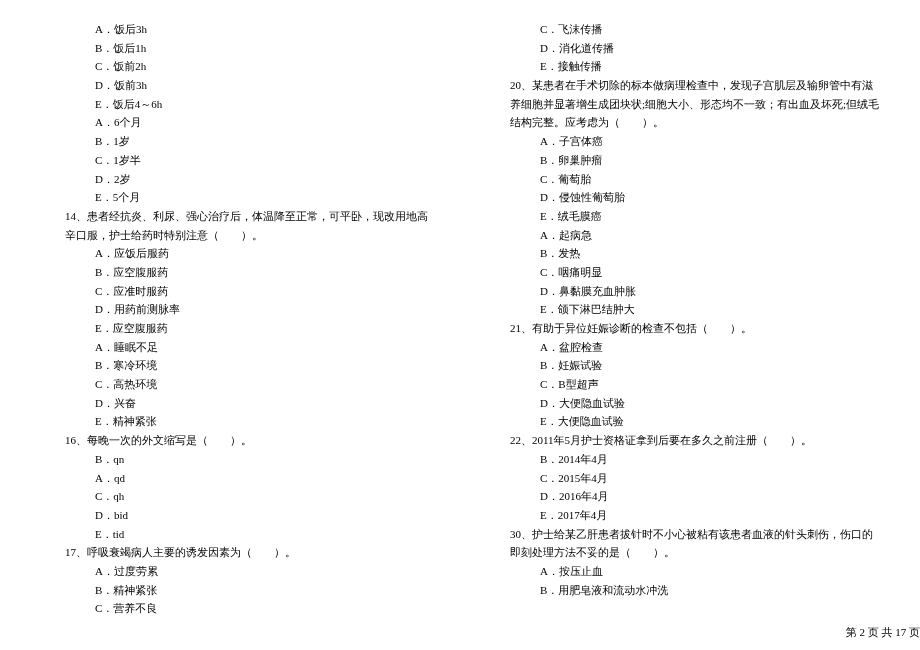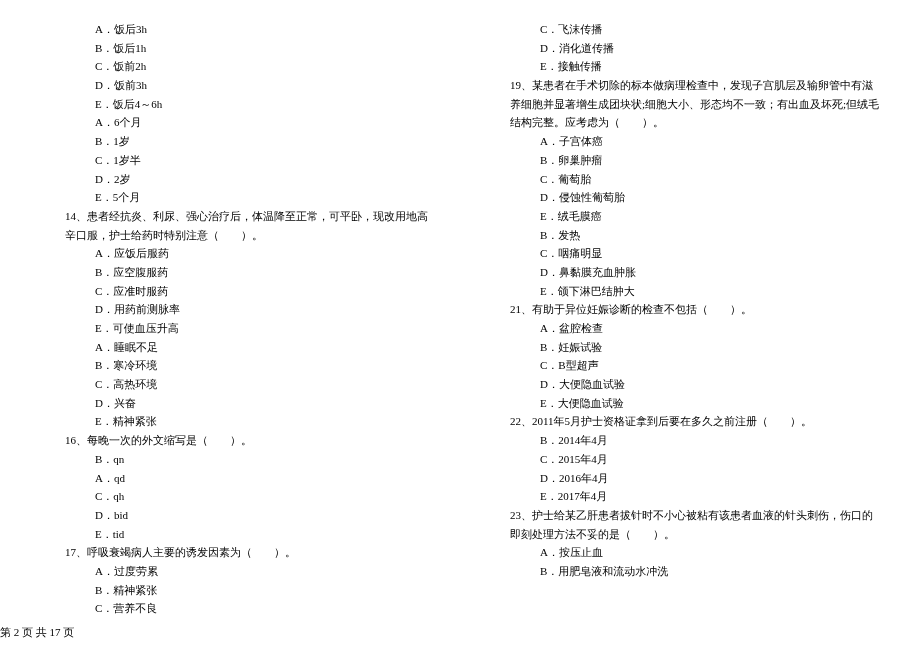--- a/index.html
+++ b/index.html
@@ -28,21 +28,21 @@
       padding-left: 55px;
     }
     .question {
       padding-left: 25px;
     }
     .footer {
       position: absolute;
       bottom: 10px;
       left: 0;
       right: 0;
-      text-align: left;
+      text-align: right;
       font-size: 11px;
     }
   </style>
 </head>
 <body>
 
 <div class="columns">
   <div class="column" id="left-col">
       <div class="option">A．饭后3h</div>
       <div class="option">B．饭后1h</div>
@@ -52,61 +52,62 @@
       <div class="option">A．6个月</div>
       <div class="option">B．1岁</div>
       <div class="option">C．1岁半</div>
       <div class="option">D．2岁</div>
       <div class="option">E．5个月</div>
       <div class="question">14、患者经抗炎、利尿、强心治疗后，体温降至正常，可平卧，现改用地高辛口服，护士给药时特别注意（　　）。</div>
       <div class="option">A．应饭后服药</div>
       <div class="option">B．应空腹服药</div>
       <div class="option">C．应准时服药</div>
       <div class="option">D．用药前测脉率</div>
-      <div class="option">E．可使血压升高</div>
+      <div class="option">E．应空腹服药</div>
       <div class="option">A．睡眠不足</div>
       <div class="option">B．寒冷环境</div>
       <div class="option">C．高热环境</div>
       <div class="option">D．兴奋</div>
       <div class="option">E．精神紧张</div>
       <div class="question">16、每晚一次的外文缩写是（　　）。</div>
       <div class="option">B．qn</div>
       <div class="option">A．qd</div>
       <div class="option">C．qh</div>
       <div class="option">D．bid</div>
       <div class="option">E．tid</div>
       <div class="question">17、呼吸衰竭病人主要的诱发因素为（　　）。</div>
       <div class="option">A．过度劳累</div>
       <div class="option">B．精神紧张</div>
       <div class="option">C．营养不良</div>
     </div>
   <div class="column" id="right-col">
       <div class="option">C．飞沫传播</div>
       <div class="option">D．消化道传播</div>
       <div class="option">E．接触传播</div>
-      <div class="question">19、某患者在手术切除的标本做病理检查中，发现子宫肌层及输卵管中有滋养细胞并显著增生成团块状;细胞大小、形态均不一致；有出血及坏死;但绒毛结构完整。应考虑为（　　）。</div>
+      <div class="question">20、某患者在手术切除的标本做病理检查中，发现子宫肌层及输卵管中有滋养细胞并显著增生成团块状;细胞大小、形态均不一致；有出血及坏死;但绒毛结构完整。应考虑为（　　）。</div>
       <div class="option">A．子宫体癌</div>
       <div class="option">B．卵巢肿瘤</div>
       <div class="option">C．葡萄胎</div>
       <div class="option">D．侵蚀性葡萄胎</div>
       <div class="option">E．绒毛膜癌</div>
+      <div class="option">A．起病急</div>
       <div class="option">B．发热</div>
       <div class="option">C．咽痛明显</div>
       <div class="option">D．鼻黏膜充血肿胀</div>
       <div class="option">E．颌下淋巴结肿大</div>
       <div class="question">21、有助于异位妊娠诊断的检查不包括（　　）。</div>
       <div class="option">A．盆腔检查</div>
       <div class="option">B．妊娠试验</div>
       <div class="option">C．B型超声</div>
       <div class="option">D．大便隐血试验</div>
       <div class="option">E．大便隐血试验</div>
       <div class="question">22、2011年5月护士资格证拿到后要在多久之前注册（　　）。</div>
       <div class="option">B．2014年4月</div>
       <div class="option">C．2015年4月</div>
       <div class="option">D．2016年4月</div>
       <div class="option">E．2017年4月</div>
-      <div class="question">23、护士给某乙肝患者拔针时不小心被粘有该患者血液的针头刺伤，伤口的即刻处理方法不妥的是（　　）。</div>
+      <div class="question">30、护士给某乙肝患者拔针时不小心被粘有该患者血液的针头刺伤，伤口的即刻处理方法不妥的是（　　）。</div>
       <div class="option">A．按压止血</div>
       <div class="option">B．用肥皂液和流动水冲洗</div>
     </div>
 </div>
 
 <div class="footer">第 2 页 共 17 页</div>
 
 </body></html>

